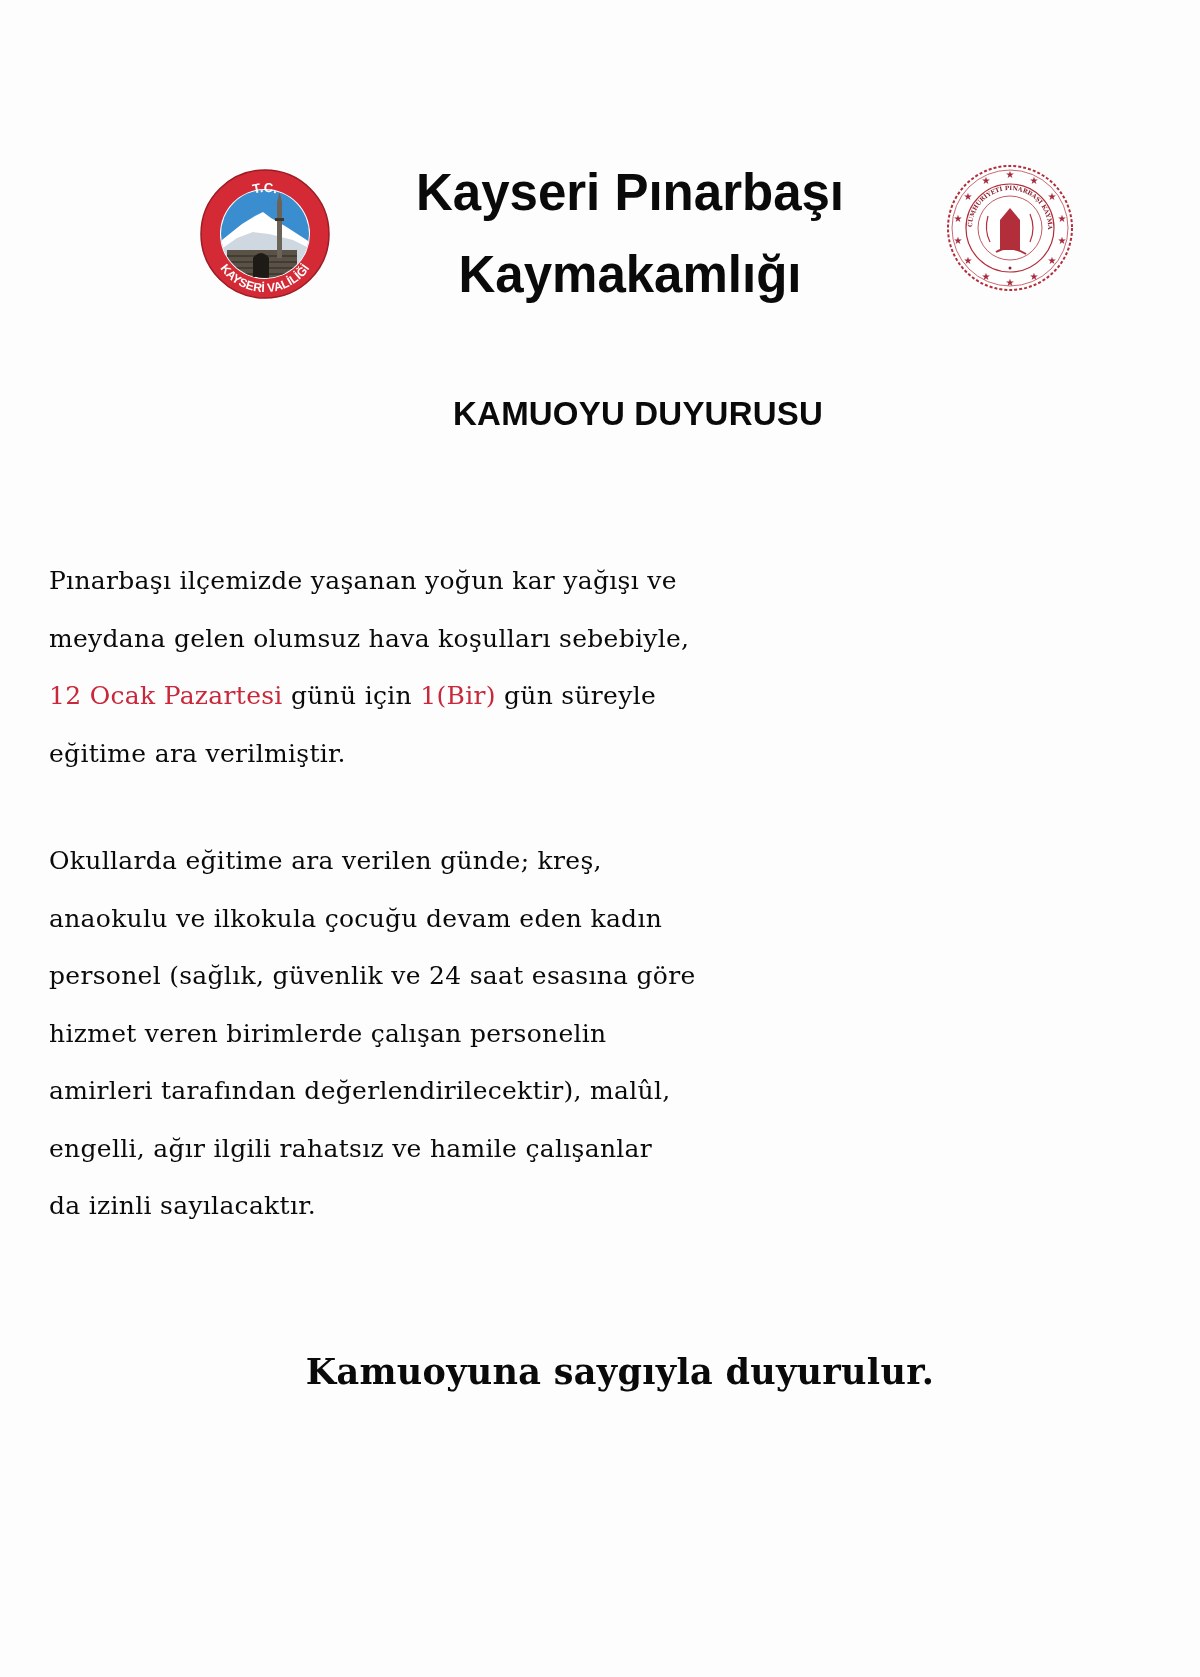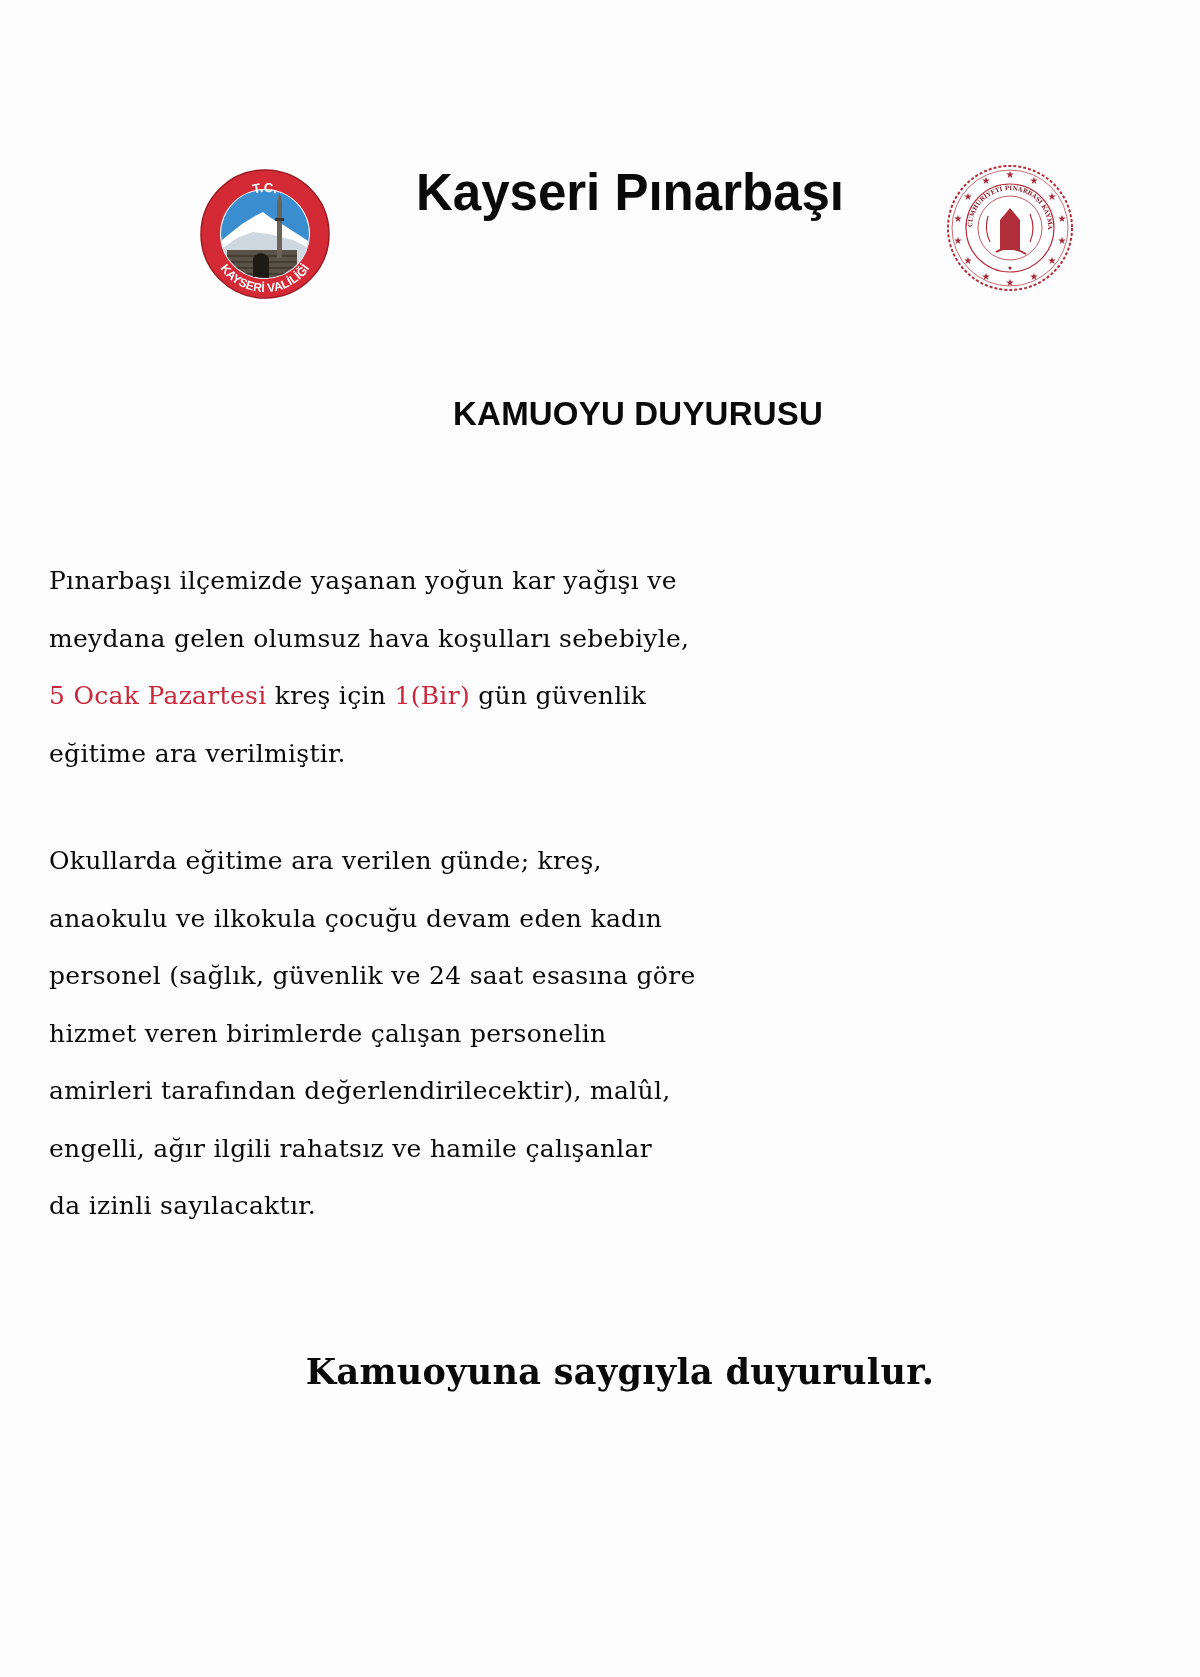--- a/index.html
+++ b/index.html
@@ -119,20 +119,21 @@
       <textPath href="#topArc" startOffset="50%" text-anchor="middle">T.C.</textPath>
     </text>
     <text font-family="Liberation Sans, sans-serif" font-weight="bold" font-size="12" fill="#ffffff">
       <textPath href="#botArc" startOffset="50%" text-anchor="middle">KAYSERİ VALİLİĞİ</textPath>
     </text>
   </svg>
 </div>
 
 <h1 class="header-title">
   <span>Kayseri Pınarbaşı</span>
+  <span>Kaymakamlığı</span>
 </h1>
 
 <div class="logo logo-right">
   <svg width="136" height="136" viewBox="0 0 136 136">
     <defs>
       <path id="ringArc" d="M 30 68 A 38 38 0 1 1 106 68"></path>
     </defs>
     <circle cx="68" cy="68" r="62" fill="#ffffff" stroke="#b22e3a" stroke-width="2" stroke-dasharray="3 2"></circle>
     <circle cx="68" cy="68" r="58" fill="none" stroke="#c86a72" stroke-width="1"></circle>
     <g fill="#a52a3a" font-size="10" font-family="DejaVu Sans, sans-serif" text-anchor="middle">
@@ -164,21 +165,21 @@
   </svg>
 </div>
 
 <h2 class="notice-heading">
   <span>KAMUOYU DUYURUSU</span>
 </h2>
 
 <p class="body-para para-1">
   <span class="line">Pınarbaşı ilçemizde yaşanan yoğun kar yağışı ve</span>
   <span class="line">meydana gelen olumsuz hava koşulları sebebiyle,</span>
-  <span class="line"><span class="accent">5 Ocak Pazartesi</span><span style="white-space:pre"> kreş için </span><span class="accent">1(Bir)</span><span style="white-space:pre"> gün güvenlik</span></span>
+  <span class="line"><span class="accent">12 Ocak Pazartesi</span><span style="white-space:pre"> günü için </span><span class="accent">1(Bir)</span><span style="white-space:pre"> gün süreyle</span></span>
   <span class="line">eğitime ara verilmiştir.</span>
 </p>
 
 <p class="body-para para-2">
   <span class="line">Okullarda eğitime ara verilen günde; kreş,</span>
   <span class="line">anaokulu ve ilkokula çocuğu devam eden kadın</span>
   <span class="line">personel (sağlık, güvenlik ve 24 saat esasına göre</span>
   <span class="line">hizmet veren birimlerde çalışan personelin</span>
   <span class="line">amirleri tarafından değerlendirilecektir), malûl,</span>
   <span class="line">engelli, ağır ilgili rahatsız ve hamile çalışanlar</span>

